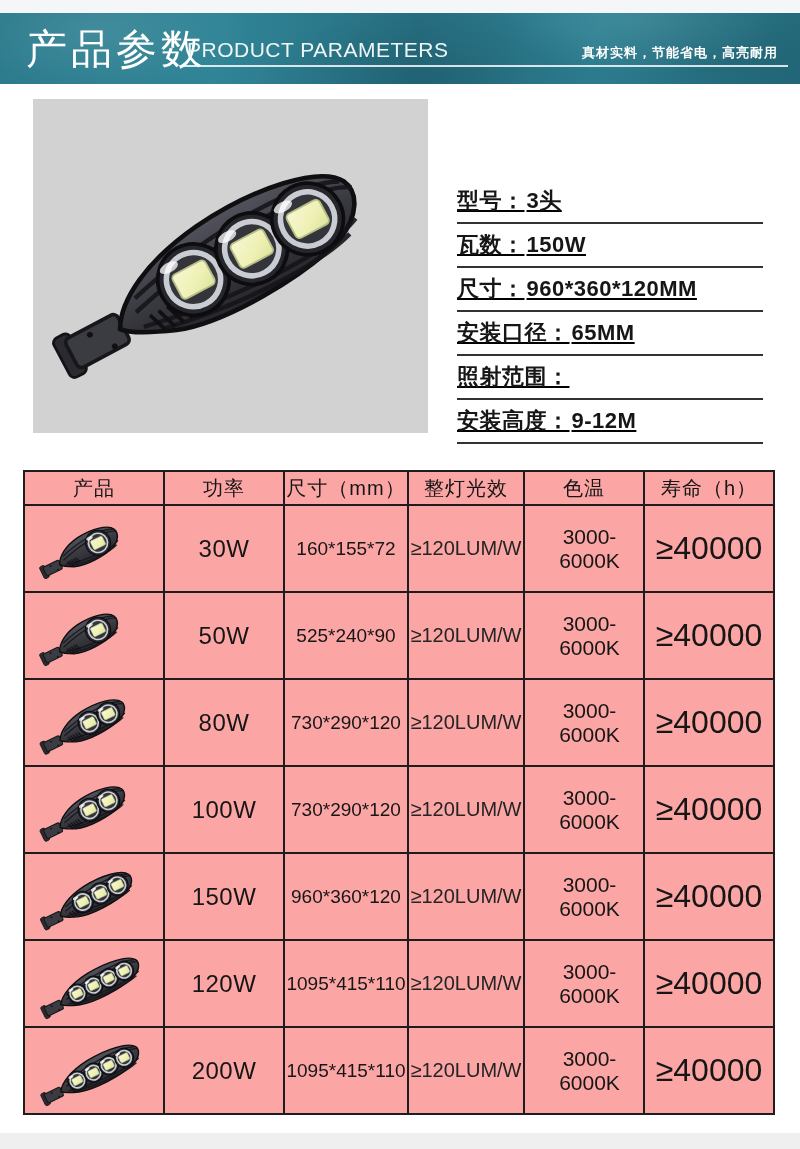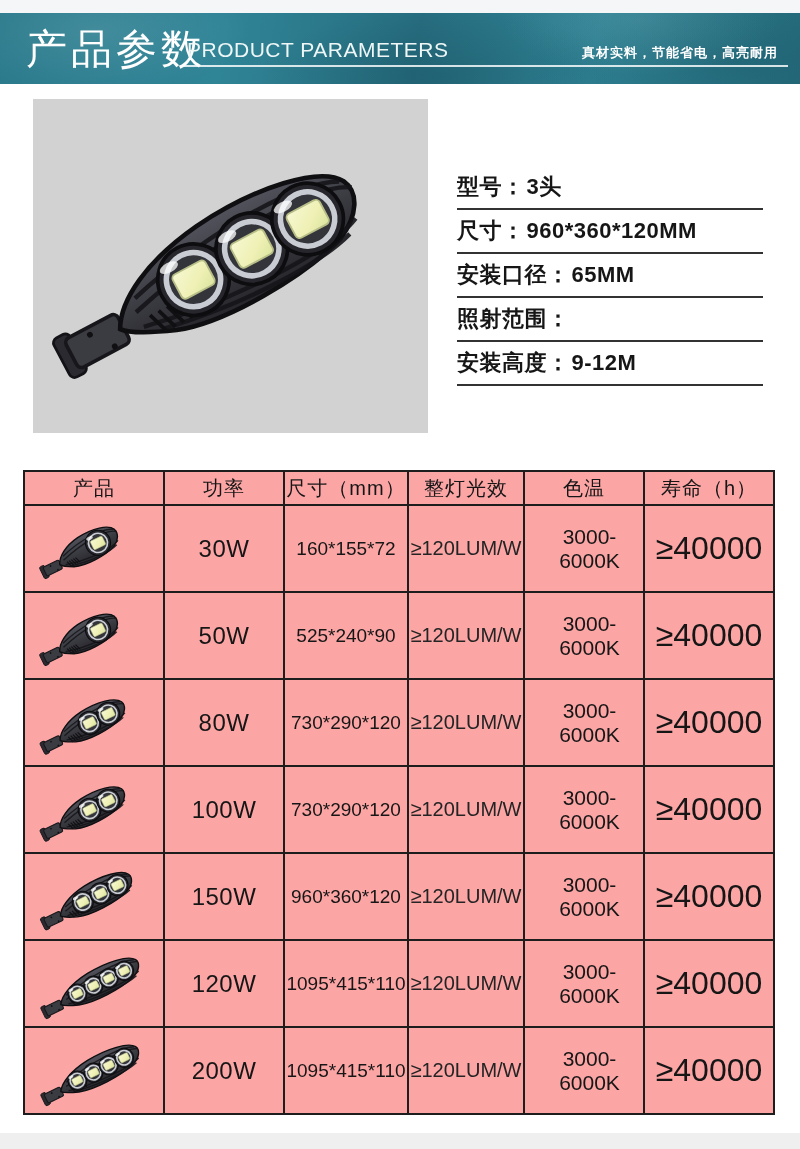--- a/index.html
+++ b/index.html
@@ -29,21 +29,21 @@
   .banner-underline{position:absolute;left:184px;top:52px;width:604px;height:2px;background:rgba(255,255,255,0.82);}
   .banner-tagline{
     position:absolute;right:22px;top:31px;font-size:13px;font-weight:700;color:#ffffff;
     letter-spacing:1px;white-space:nowrap;text-align:right;
   }
   .photo-box{
     position:absolute;left:33px;top:99px;width:395px;height:334px;background:#d2d2d2;
     display:flex;align-items:center;justify-content:center;
   }
   .photo-box svg{overflow:visible;}
-  .spec-list{position:absolute;left:457px;top:166px;width:306px;}
+  .spec-list{position:absolute;left:457px;top:180px;width:306px;text-decoration:underline;}
   .spec-row{
     height:42px;border-bottom:2px solid #323232;display:flex;align-items:center;
     font-size:22px;font-weight:600;color:#161616;letter-spacing:0.5px;white-space:nowrap;
   }
   .spec-value{margin-left:2px;font-weight:600;}
   .params-table{position:absolute;left:23px;top:470px;}
   table{border-collapse:collapse;table-layout:fixed;width:750px;background:#fca5a5;}
   th,td{border:2px solid #1d1d1d;text-align:center;vertical-align:middle;padding:0;color:#161616;overflow:hidden;}
   th{height:32px;font-size:20px;font-weight:500;letter-spacing:1px;}
   tr.data-row{height:87px;}
@@ -109,20 +109,24 @@
       <rect x="144.4" y="62.6" width="20.3" height="14.8" rx="2.5" fill="url(#cobg0)" stroke="#b6bd86" stroke-width="1"></rect>
       <ellipse cx="145.7" cy="57.9" rx="5.5" ry="2.7" fill="rgba(255,255,255,0.75)"></ellipse>
     </g>
   </svg></div>
 </div>
 
 <div class="spec-list">
     <div class="spec-row">
       <span>型号：</span>
       <span class="spec-value">3头</span>
+    </div>
+    <div class="spec-row">
+      <span>瓦数：</span>
+      <span class="spec-value">150W</span>
     </div>
     <div class="spec-row">
       <span>尺寸：</span>
       <span class="spec-value">960*360*120MM</span>
     </div>
     <div class="spec-row">
       <span>安装口径：</span>
       <span class="spec-value">65MM</span>
     </div>
     <div class="spec-row">

